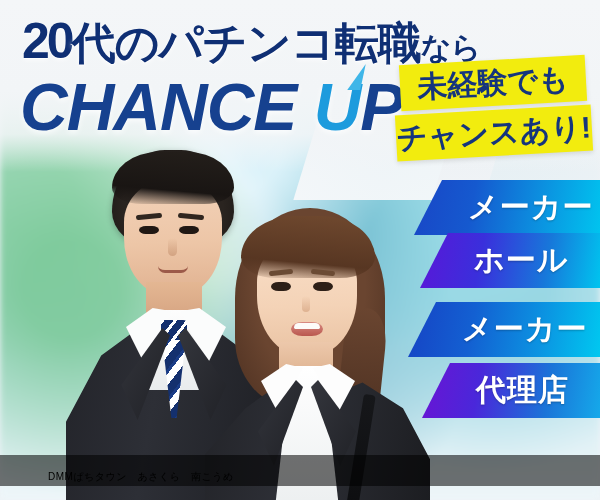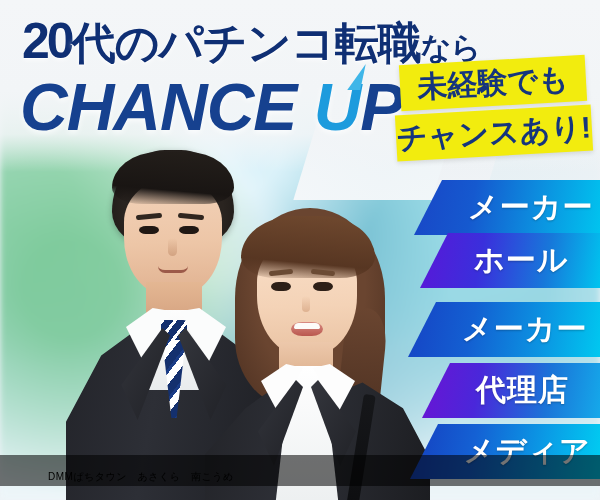--- a/index.html
+++ b/index.html
@@ -307,22 +307,19 @@
     </div>
     <div class="cat c2">
       <span class="cat-label">ホール</span>
     </div>
     <div class="cat c3">
       <span class="cat-label">メーカー</span>
     </div>
     <div class="cat c4">
       <span class="cat-label">代理店</span>
     </div>
-    <div class="cat c5">
-      <span class="cat-label">メディア</span>
-    </div>
   </div>
 
   <div class="credit">
     <span class="credit-text">DMMぱちタウン　あさくら　南こうめ</span>
   </div>
 
 </div>
 
 </body></html>

